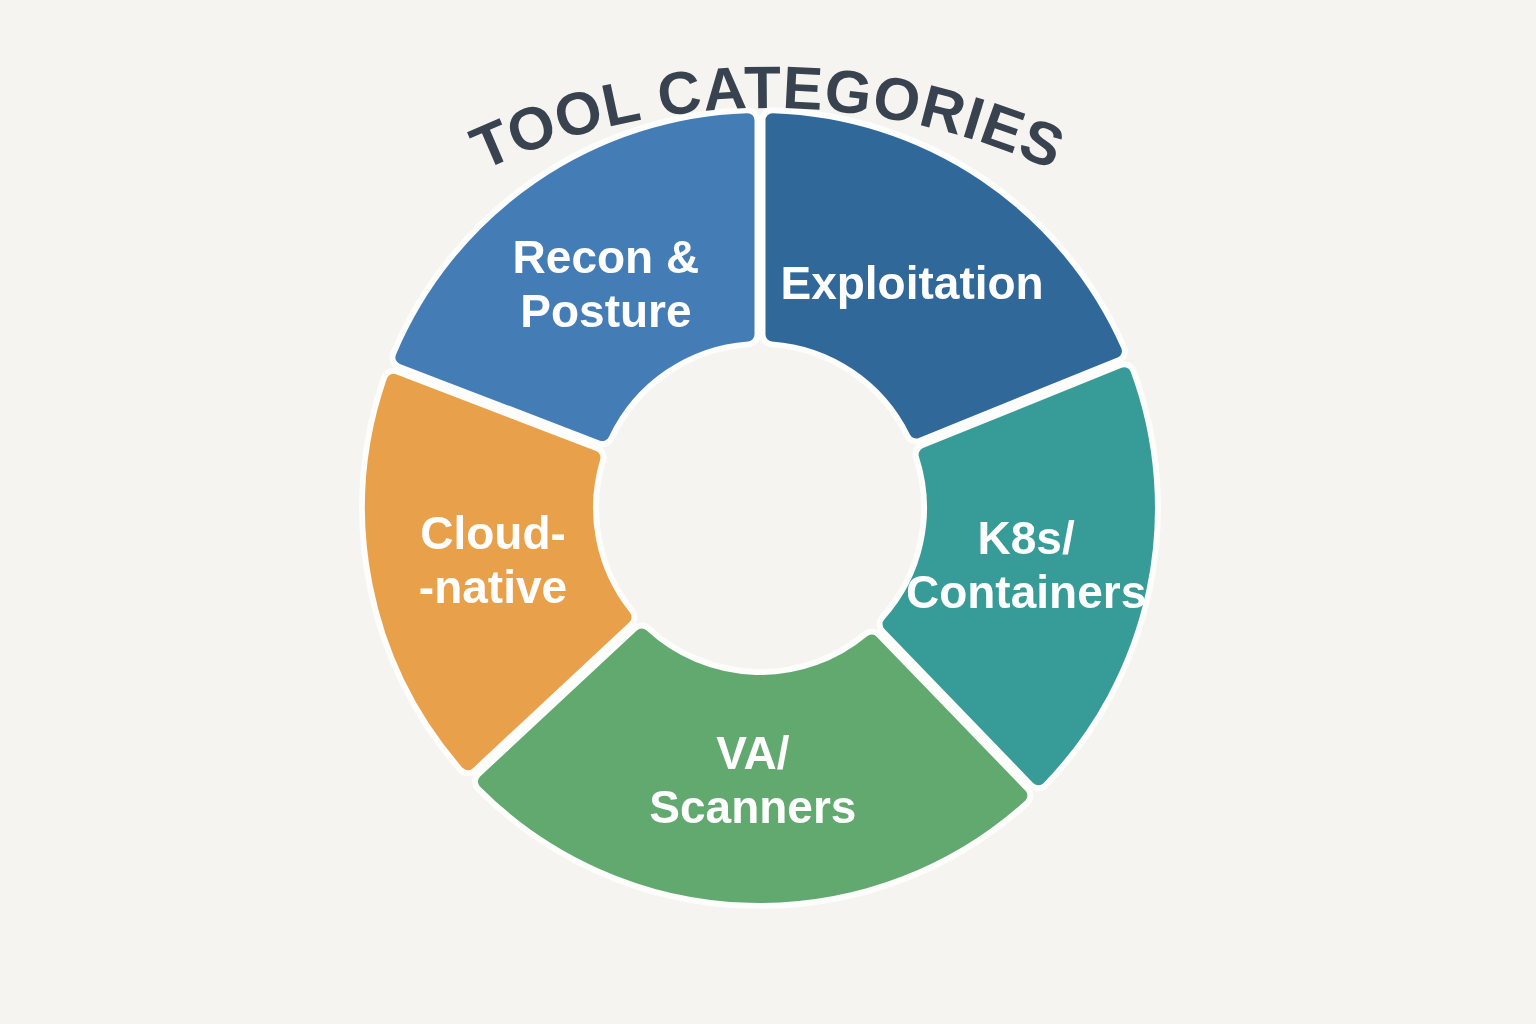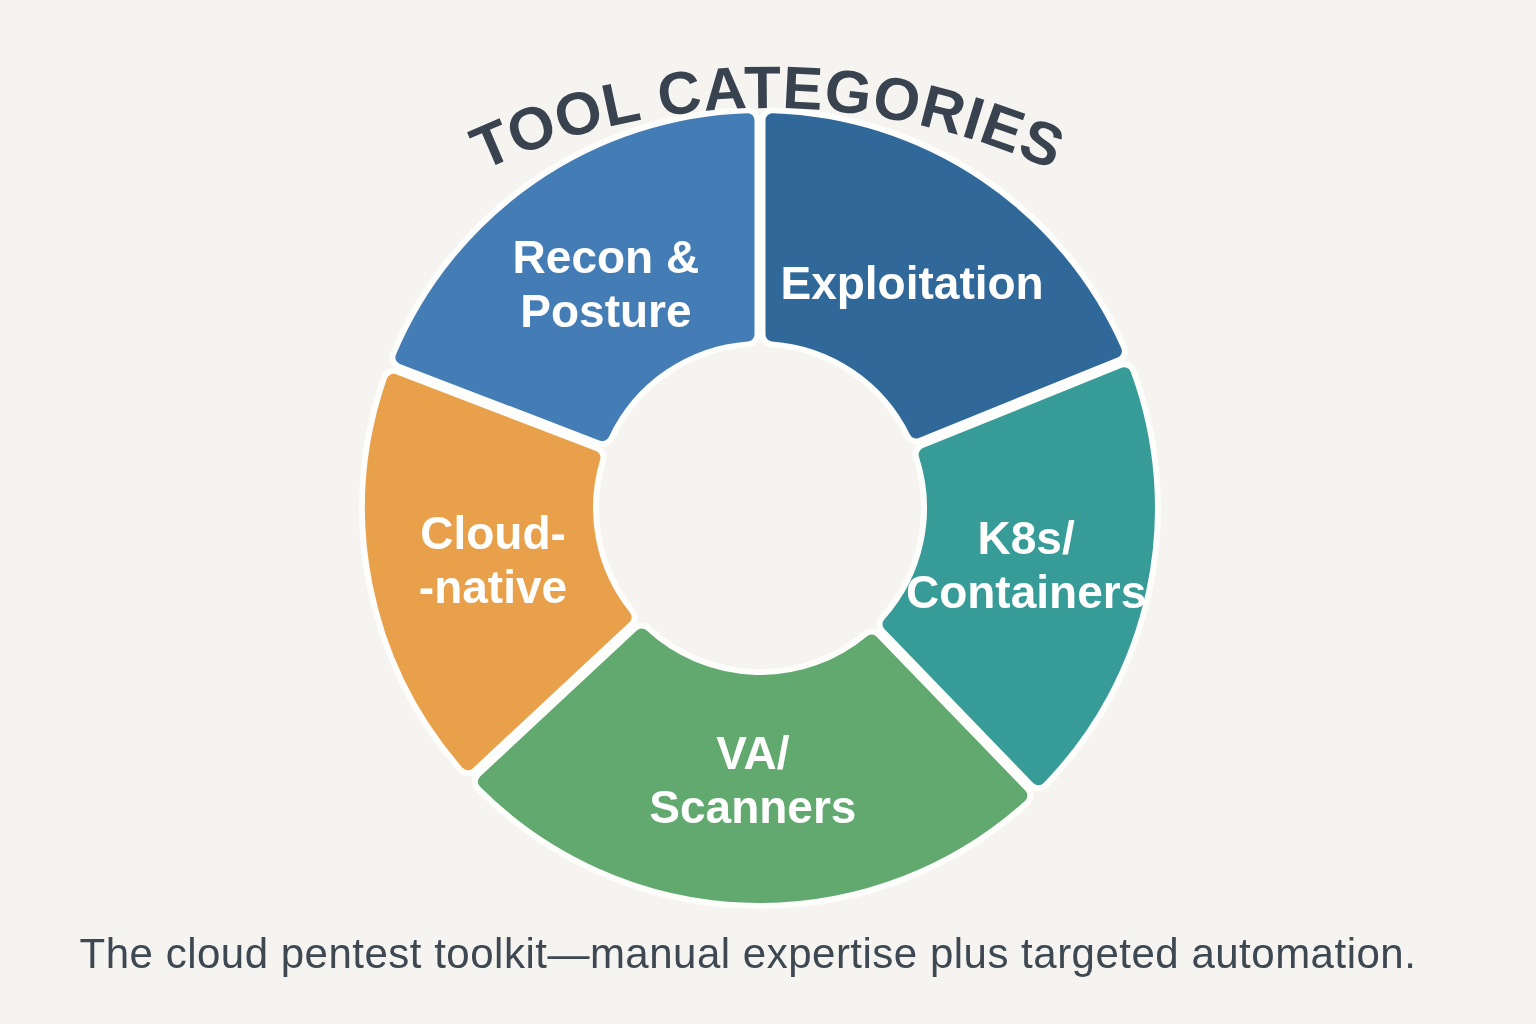--- a/index.html
+++ b/index.html
@@ -71,14 +71,13 @@
         <text class="slice-label" fill="#FFFFFF" text-anchor="middle"><tspan x="752.9" y="768.9">VA/</tspan><tspan x="752.9" y="822.9">Scanners</tspan></text>
         <text class="slice-label" fill="#FFFFFF" text-anchor="middle"><tspan x="493.0" y="548.9">Cloud-</tspan><tspan x="493.0" y="602.9">-native</tspan></text>
         <text class="slice-label" fill="#FFFFFF" text-anchor="middle"><tspan x="605.9" y="272.8">Recon &amp;</tspan><tspan x="605.9" y="326.8">Posture</tspan></text>
       </g>
 
     <text class="arc-title" fill="#39434F">
       <textPath href="#title-arc" startOffset="50%" text-anchor="middle">TOOL CATEGORIES</textPath>
     </text>
   </svg>
 
-  <div class="caption" style="color: rgb(61, 72, 82);">The cloud pentest toolkit—manual expertise plus targeted automation.</div>
 </div>
 
 </body></html>

